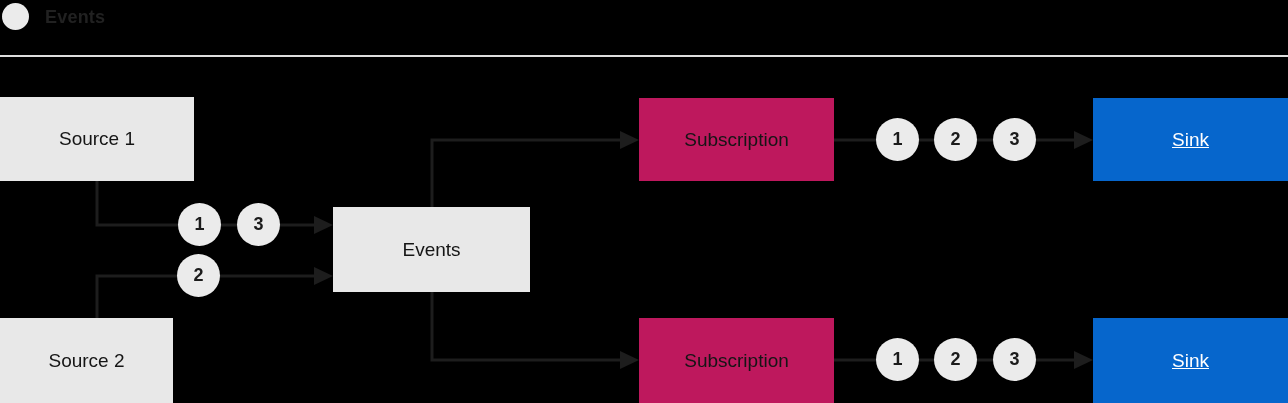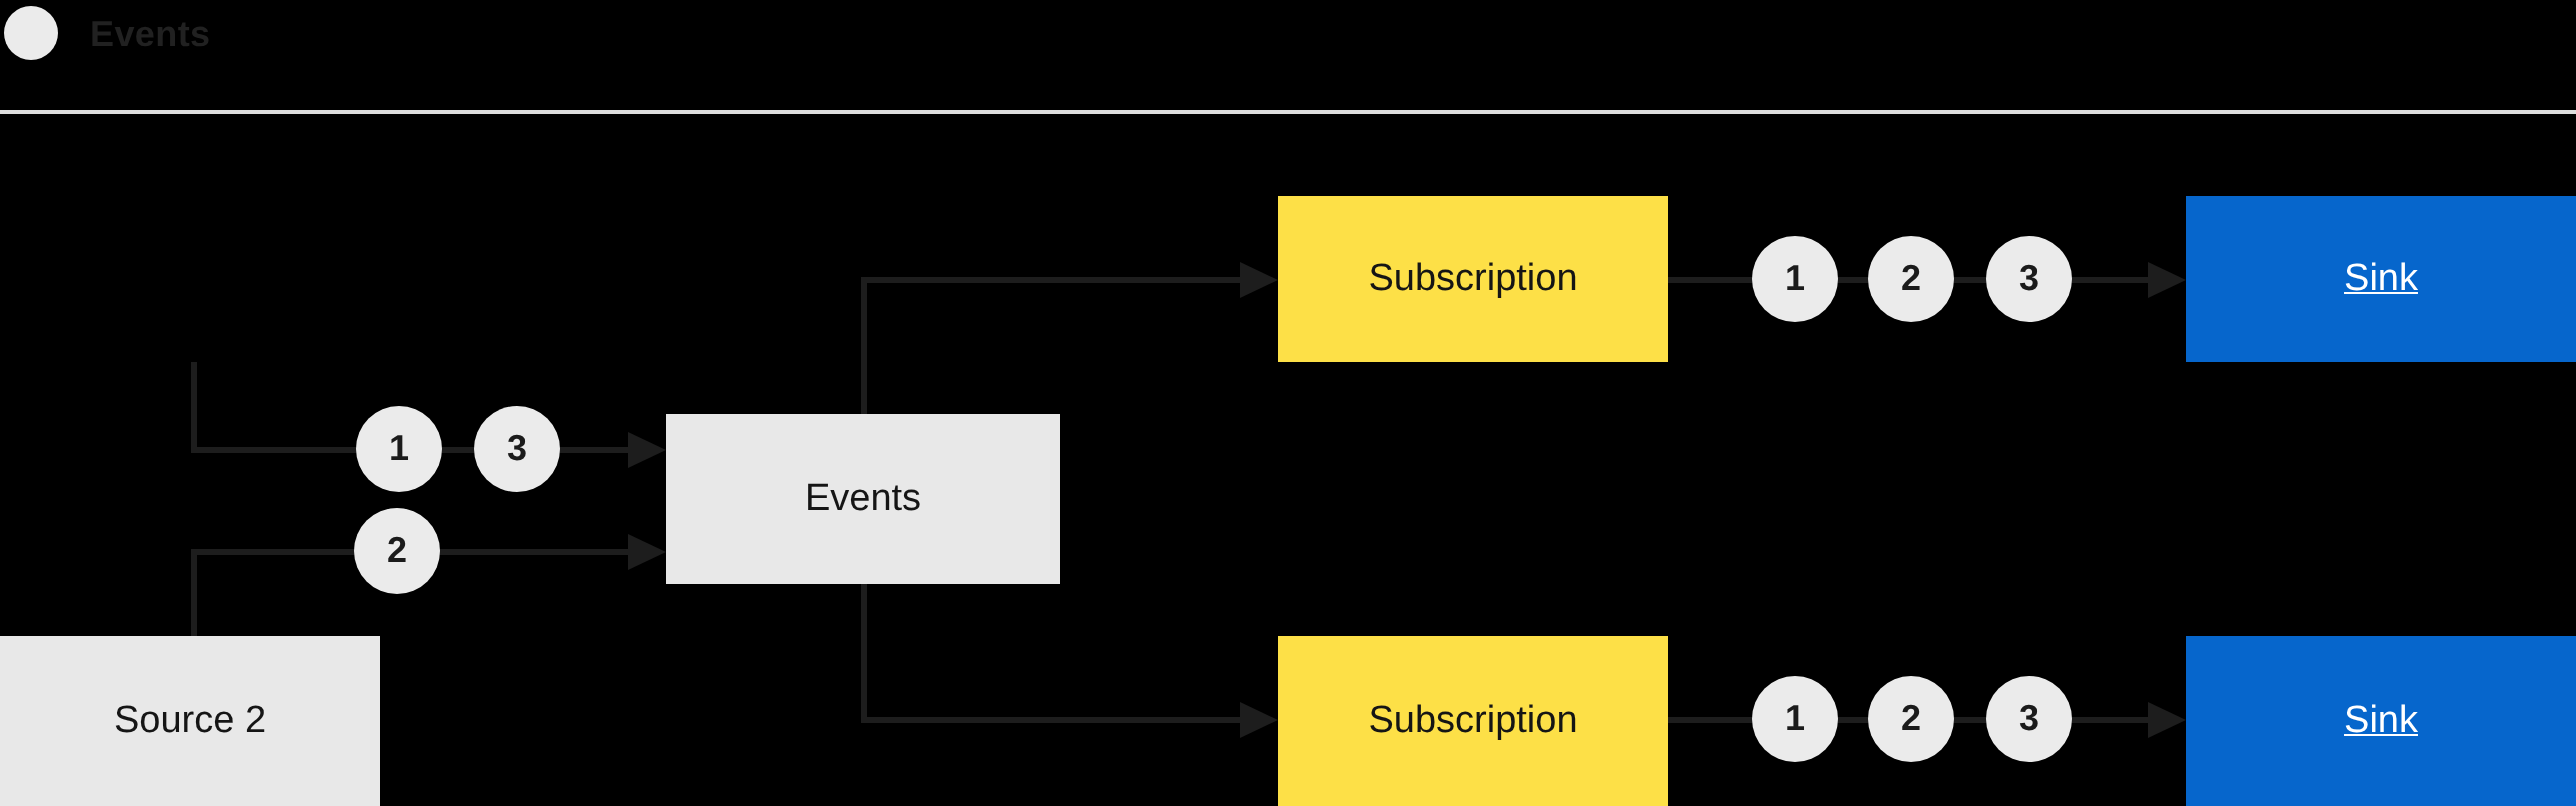--- a/index.html
+++ b/index.html
@@ -20,24 +20,24 @@
   
   .connectors{position:absolute;left:0;top:0;}
   .connectors path{stroke:#1d1d1d;stroke-width:3;fill:none;}
   .connectors polygon{fill:#1d1d1d;}
   
   .box{
     position:absolute;display:flex;align-items:center;justify-content:center;
     font-size:19px;color:#151515;
   }
   .box.gray{background:#e8e8e8;}
-  .box.blue-light{background:#fde047;}
+  .box.blue-light{background:#be185d;}
   .box.blue{background:#0666cc;color:#ffffff;text-decoration:underline;}
   #source1{left:0;top:97px;width:194px;height:84px;}
-  #source2{left:0;top:318px;width:190px;height:85px;}
+  #source2{left:0;top:318px;width:173px;height:85px;}
   #channel{left:333px;top:207px;width:197px;height:85px;}
   #subscription1{left:639px;top:98px;width:195px;height:83px;}
   #subscription2{left:639px;top:318px;width:195px;height:85px;}
   #sink1{left:1093px;top:98px;width:195px;height:83px;}
   #sink2{left:1093px;top:318px;width:195px;height:85px;}
   
   .event-dot{
     position:absolute;width:43px;height:43px;border-radius:50%;background:#ebebeb;
     color:#1b1b1b;font-size:18px;font-weight:700;
     display:flex;align-items:center;justify-content:center;
@@ -65,20 +65,23 @@
     <path d="M 432 292 L 432 360 L 622 360"></path>
     <polygon points="639,360 620,351 620,369"></polygon>
 
     <path d="M 834 140 L 1076 140"></path>
     <polygon points="1093,140 1074,131 1074,149"></polygon>
 
     <path d="M 834 360 L 1076 360"></path>
     <polygon points="1093,360 1074,351 1074,369"></polygon>
   </svg>
 
+  <div class="box gray" id="source1">
+    <span>Source 1</span>
+  </div>
   <div class="box gray" id="source2">
     <span>Source 2</span>
   </div>
   <div class="box gray" id="channel">
     <span>Events</span>
   </div>
   <div class="box blue-light" id="subscription1">
     <span>Subscription</span>
   </div>
   <div class="box blue-light" id="subscription2">

